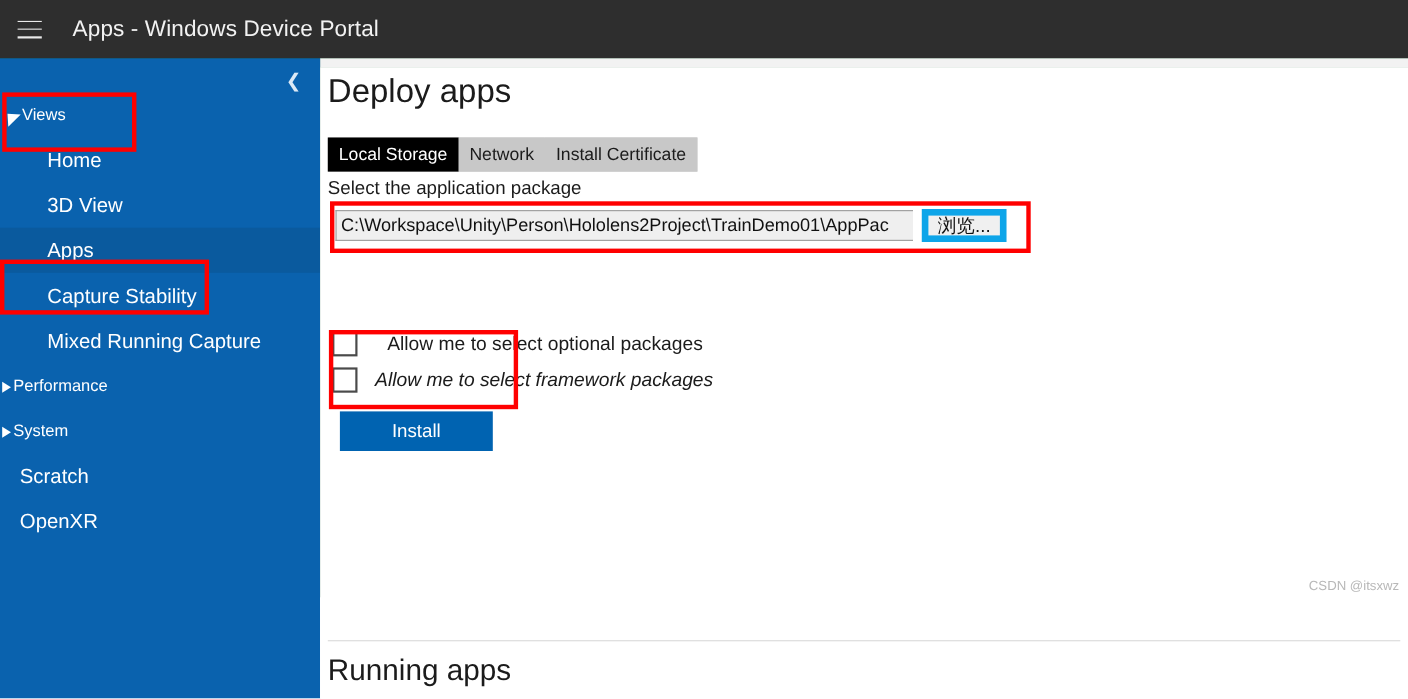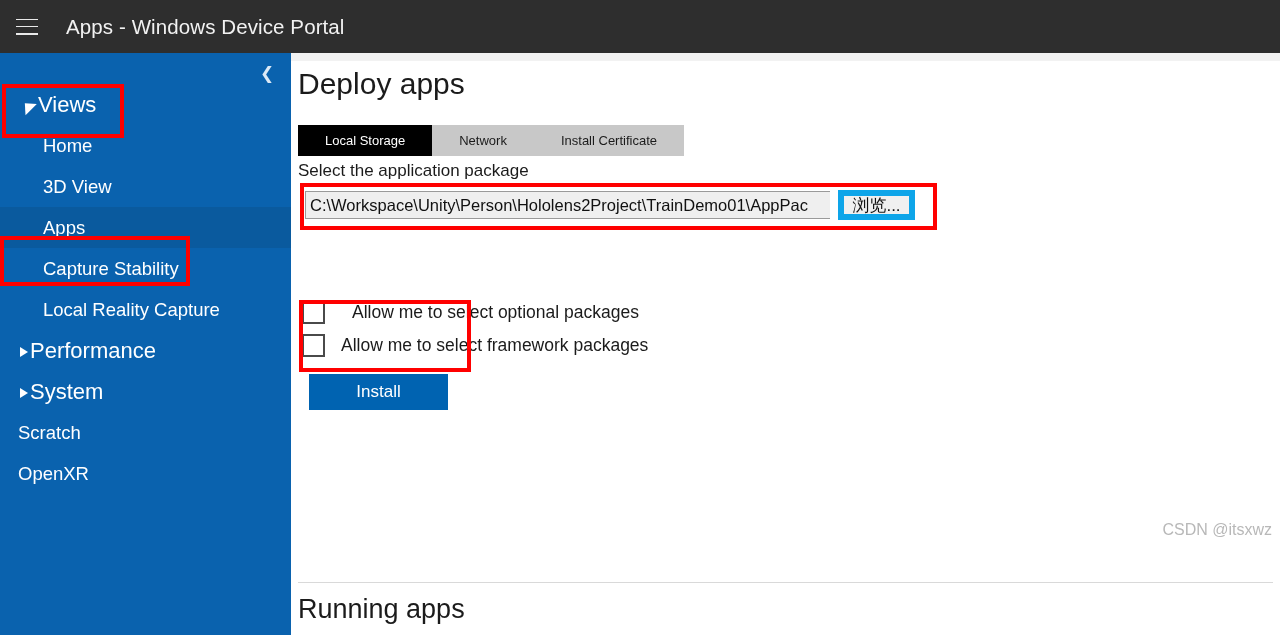--- a/index.html
+++ b/index.html
@@ -79,22 +79,22 @@
   .nav {
     position: absolute;
     left: 0; top: 31px;
     width: 291px;
   }
   .nav-group {
     position: relative;
     height: 41px;
     display: flex;
     align-items: center;
-    padding-left: 20px;
-    font-size: 22px;
+    padding-left: 2px;
+    font-size: 15px;
     color: #ffffff;
     cursor: pointer;
     white-space: nowrap;
   }
   .tri {
     display: inline-block;
     width: 0; height: 0;
     margin-right: 2px;
     position: relative;
     top: 1px;
@@ -146,22 +146,22 @@
   .tabbar {
     position: absolute;
     left: 7px; top: 64px;
     height: 31px;
     display: flex;
     background: #c8c8c8;
   }
   .tab {
     display: flex;
     align-items: center;
-    padding: 0 27px;
-    font-size: 13px;
+    padding: 0 10px;
+    font-size: 16px;
     color: #1b1b1b;
     background: #c8c8c8;
     cursor: pointer;
     white-space: nowrap;
   }
   .tab.active {
     background: #000000;
     color: #ffffff;
   }
 
@@ -210,21 +210,21 @@
   }
 
   
   .check-row {
     position: absolute;
     display: flex;
     align-items: center;
     left: 11px;
   }
   .check-row.r1 { top: 240px; gap: 11px; }
-  .check-row.r2 { top: 273px; }
+  .check-row.r2 { top: 273px; font-style: italic; }
   .checkbox {
     width: 23px; height: 23px;
     border: 2px solid #4a4a4a;
     background: #ffffff;
     cursor: pointer;
     flex: none;
   }
   .check-label {
     margin-left: 16px;
     font-size: 17.5px;
@@ -271,21 +271,21 @@
     background: transparent;
   }
   #annot-views   { left: 2px;   top: 84px;  width: 122px; height: 54px; }
   #annot-apps    { left: 0px;   top: 236px; width: 190px; height: 50px; }
   #annot-path    { left: 300px; top: 183px; width: 637px; height: 47px; }
   #annot-install { left: 299px; top: 300px; width: 172px; height: 72px; }
 
   .watermark {
     position: absolute;
     right: 8px; bottom: 4px;
-    font-size: 16px;
+    font-size: 12px;
     color: #b8b8b8;
     white-space: nowrap;
   }
 </style>
 </head>
 <body>
 
 <div id="app">
 
   <div class="titlebar">
@@ -319,21 +319,21 @@
 
       <div class="nav-item child-indent selected">
         <span>Apps</span>
       </div>
 
       <div class="nav-item child-indent">
         <span>Capture Stability</span>
       </div>
 
       <div class="nav-item child-indent">
-        <span>Local Reality Capture</span>
+        <span>Mixed Running Capture</span>
       </div>
 
       <div class="nav-group">
         <span class="tri collapsed"></span>
         <span>Performance</span>
       </div>
 
       <div class="nav-group">
         <span class="tri collapsed"></span>
         <span>System</span>

